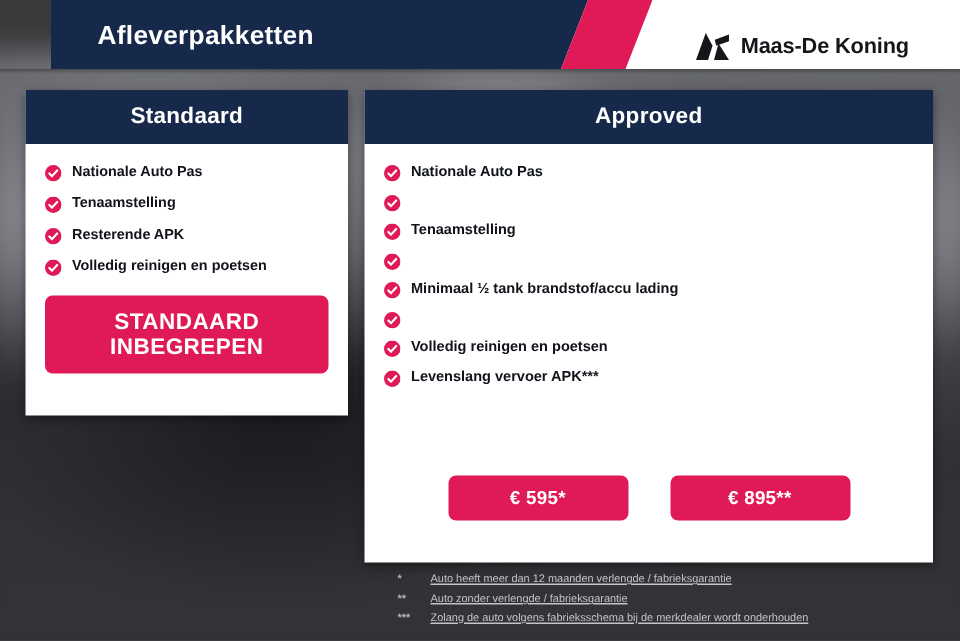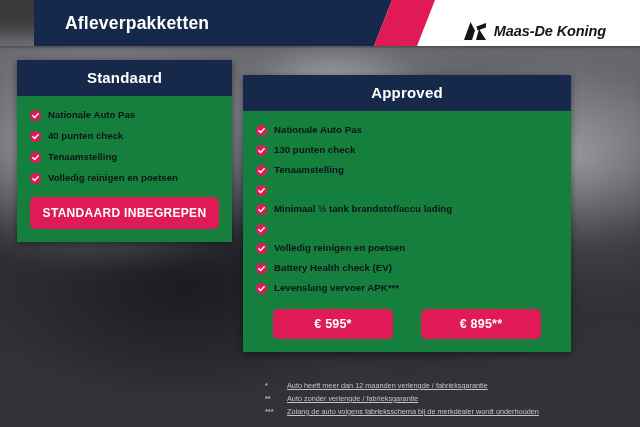--- a/index.html
+++ b/index.html
@@ -43,47 +43,47 @@
     background:#e01a57;
     clip-path:polygon(358px 0, 401px 0, 383px 46px, 340px 46px);
   }
   #header-title {
     position:absolute; left:31px; top:0; height:46px; line-height:46px;
     color:#ffffff; font-size:17.5px; font-weight:bold; letter-spacing:0.2px;
     white-space:nowrap;
   }
   #brand {
     position:absolute; right:68px; top:0; height:62px;
-    display:flex; align-items:center; gap:8px;font-style:italic;
+    display:flex; align-items:center; gap:8px;
   }
   #brand-mark { width:22px; height:18px; display:block; }
   #brand-name {
     color:#14161a; font-size:14.5px; font-weight:bold; letter-spacing:-0.1px;
     white-space:nowrap;
   }
   #header-shadow {
     position:absolute; left:0; top:46px; width:640px; height:3px;
     background:linear-gradient(180deg, rgba(0,0,0,0.28), rgba(0,0,0,0));
   }
 
   
   .card {
-    position:absolute; background:#15803d;
+    position:absolute; background:#ffffff;
     box-shadow:0 2px 7px rgba(0,0,0,0.45);
   }
   #card-standaard { left:17px; top:60px; width:215px; }
-  #card-approved  { left:243px; top:75px; width:328px; }
+  #card-approved  { left:243px; top:60px; width:379px; }
 
   .card-head {
     background:#16294b; color:#ffffff;
     font-size:15px; font-weight:bold; text-align:center;
     padding:9px 4px 10px;
     letter-spacing:0.2px;
   }
-  .card-body { padding:12px 13px 13px; }
+  .card-body { padding:12px 13px 28px; }
 
   ul.feat { list-style:none; }
   ul.feat li {
     display:flex; align-items:flex-start; gap:7px;
     margin-bottom:7px;
   }
   #card-approved ul.feat li { margin-bottom:6px; }
   .check {
     flex:0 0 auto; width:11px; height:11px; margin-top:2px;
     display:block;
@@ -97,29 +97,29 @@
   .pink-btn {
     background:#e01a57; color:#ffffff;
     border:none; border-radius:5px;
     font-family:"Liberation Sans", sans-serif;
     font-weight:bold; text-align:center;
     cursor:pointer;
   }
   #btn-standaard {
     display:block; width:100%;
     margin-top:12px; padding:9px 4px;
-    font-size:12px; letter-spacing:0.3px;
+    font-size:15px; letter-spacing:0.3px;
   }
   #price-row {
     display:flex; justify-content:center; gap:28px;
     margin-top:14px;
   }
   .price-btn {
     width:120px; padding:8px 4px;
-    font-size:12.5px; letter-spacing:0.2px;
+    font-size:12.5px; letter-spacing:0.2px;margin-top:44px;
   }
 
   
   #footnotes {
     position:absolute; left:265px; top:381px; width:372px;
   }
   .fn-row { display:flex; gap:0; margin-bottom:2px; }
   .fn-mark {
     flex:0 0 22px; color:#b9babd; font-size:7.3px; font-weight:bold;
     line-height:1.5; text-align:left;
@@ -160,28 +160,28 @@
             <circle cx="8" cy="8" r="8" fill="#e01a57"></circle>
             <path d="M4.2 8.2 L6.8 10.8 L11.8 5.3" stroke="#ffffff" stroke-width="2.1" fill="none" stroke-linecap="round" stroke-linejoin="round"></path>
           </svg>
         <span class="feat-text">Nationale Auto Pas</span>
       </li>
       <li>
         <svg class="check" viewBox="0 0 16 16">
             <circle cx="8" cy="8" r="8" fill="#e01a57"></circle>
             <path d="M4.2 8.2 L6.8 10.8 L11.8 5.3" stroke="#ffffff" stroke-width="2.1" fill="none" stroke-linecap="round" stroke-linejoin="round"></path>
           </svg>
-        <span class="feat-text">40 punten check</span>
-      </li>
-      <li>
-        <svg class="check" viewBox="0 0 16 16">
-            <circle cx="8" cy="8" r="8" fill="#e01a57"></circle>
-            <path d="M4.2 8.2 L6.8 10.8 L11.8 5.3" stroke="#ffffff" stroke-width="2.1" fill="none" stroke-linecap="round" stroke-linejoin="round"></path>
-          </svg>
         <span class="feat-text">Tenaamstelling</span>
+      </li>
+      <li>
+        <svg class="check" viewBox="0 0 16 16">
+            <circle cx="8" cy="8" r="8" fill="#e01a57"></circle>
+            <path d="M4.2 8.2 L6.8 10.8 L11.8 5.3" stroke="#ffffff" stroke-width="2.1" fill="none" stroke-linecap="round" stroke-linejoin="round"></path>
+          </svg>
+        <span class="feat-text">Resterende APK</span>
       </li>
       <li>
         <svg class="check" viewBox="0 0 16 16">
             <circle cx="8" cy="8" r="8" fill="#e01a57"></circle>
             <path d="M4.2 8.2 L6.8 10.8 L11.8 5.3" stroke="#ffffff" stroke-width="2.1" fill="none" stroke-linecap="round" stroke-linejoin="round"></path>
           </svg>
         <span class="feat-text">Volledig reinigen en poetsen</span>
       </li>
     </ul>
     <button class="pink-btn" id="btn-standaard">STANDAARD INBEGREPEN</button>
@@ -197,21 +197,20 @@
             <circle cx="8" cy="8" r="8" fill="#e01a57"></circle>
             <path d="M4.2 8.2 L6.8 10.8 L11.8 5.3" stroke="#ffffff" stroke-width="2.1" fill="none" stroke-linecap="round" stroke-linejoin="round"></path>
           </svg>
         <span class="feat-text">Nationale Auto Pas</span>
       </li>
       <li>
         <svg class="check" viewBox="0 0 16 16">
             <circle cx="8" cy="8" r="8" fill="#e01a57"></circle>
             <path d="M4.2 8.2 L6.8 10.8 L11.8 5.3" stroke="#ffffff" stroke-width="2.1" fill="none" stroke-linecap="round" stroke-linejoin="round"></path>
           </svg>
-        <span class="feat-text">130 punten check</span>
       </li>
       <li>
         <svg class="check" viewBox="0 0 16 16">
             <circle cx="8" cy="8" r="8" fill="#e01a57"></circle>
             <path d="M4.2 8.2 L6.8 10.8 L11.8 5.3" stroke="#ffffff" stroke-width="2.1" fill="none" stroke-linecap="round" stroke-linejoin="round"></path>
           </svg>
         <span class="feat-text">Tenaamstelling</span>
       </li>
       <li>
         <svg class="check" viewBox="0 0 16 16">
@@ -231,27 +230,20 @@
             <circle cx="8" cy="8" r="8" fill="#e01a57"></circle>
             <path d="M4.2 8.2 L6.8 10.8 L11.8 5.3" stroke="#ffffff" stroke-width="2.1" fill="none" stroke-linecap="round" stroke-linejoin="round"></path>
           </svg>
       </li>
       <li>
         <svg class="check" viewBox="0 0 16 16">
             <circle cx="8" cy="8" r="8" fill="#e01a57"></circle>
             <path d="M4.2 8.2 L6.8 10.8 L11.8 5.3" stroke="#ffffff" stroke-width="2.1" fill="none" stroke-linecap="round" stroke-linejoin="round"></path>
           </svg>
         <span class="feat-text">Volledig reinigen en poetsen</span>
-      </li>
-      <li>
-        <svg class="check" viewBox="0 0 16 16">
-            <circle cx="8" cy="8" r="8" fill="#e01a57"></circle>
-            <path d="M4.2 8.2 L6.8 10.8 L11.8 5.3" stroke="#ffffff" stroke-width="2.1" fill="none" stroke-linecap="round" stroke-linejoin="round"></path>
-          </svg>
-        <span class="feat-text">Battery Health check (EV)</span>
       </li>
       <li>
         <svg class="check" viewBox="0 0 16 16">
             <circle cx="8" cy="8" r="8" fill="#e01a57"></circle>
             <path d="M4.2 8.2 L6.8 10.8 L11.8 5.3" stroke="#ffffff" stroke-width="2.1" fill="none" stroke-linecap="round" stroke-linejoin="round"></path>
           </svg>
         <span class="feat-text">Levenslang vervoer APK***</span>
       </li>
     </ul>
     <div id="price-row">

